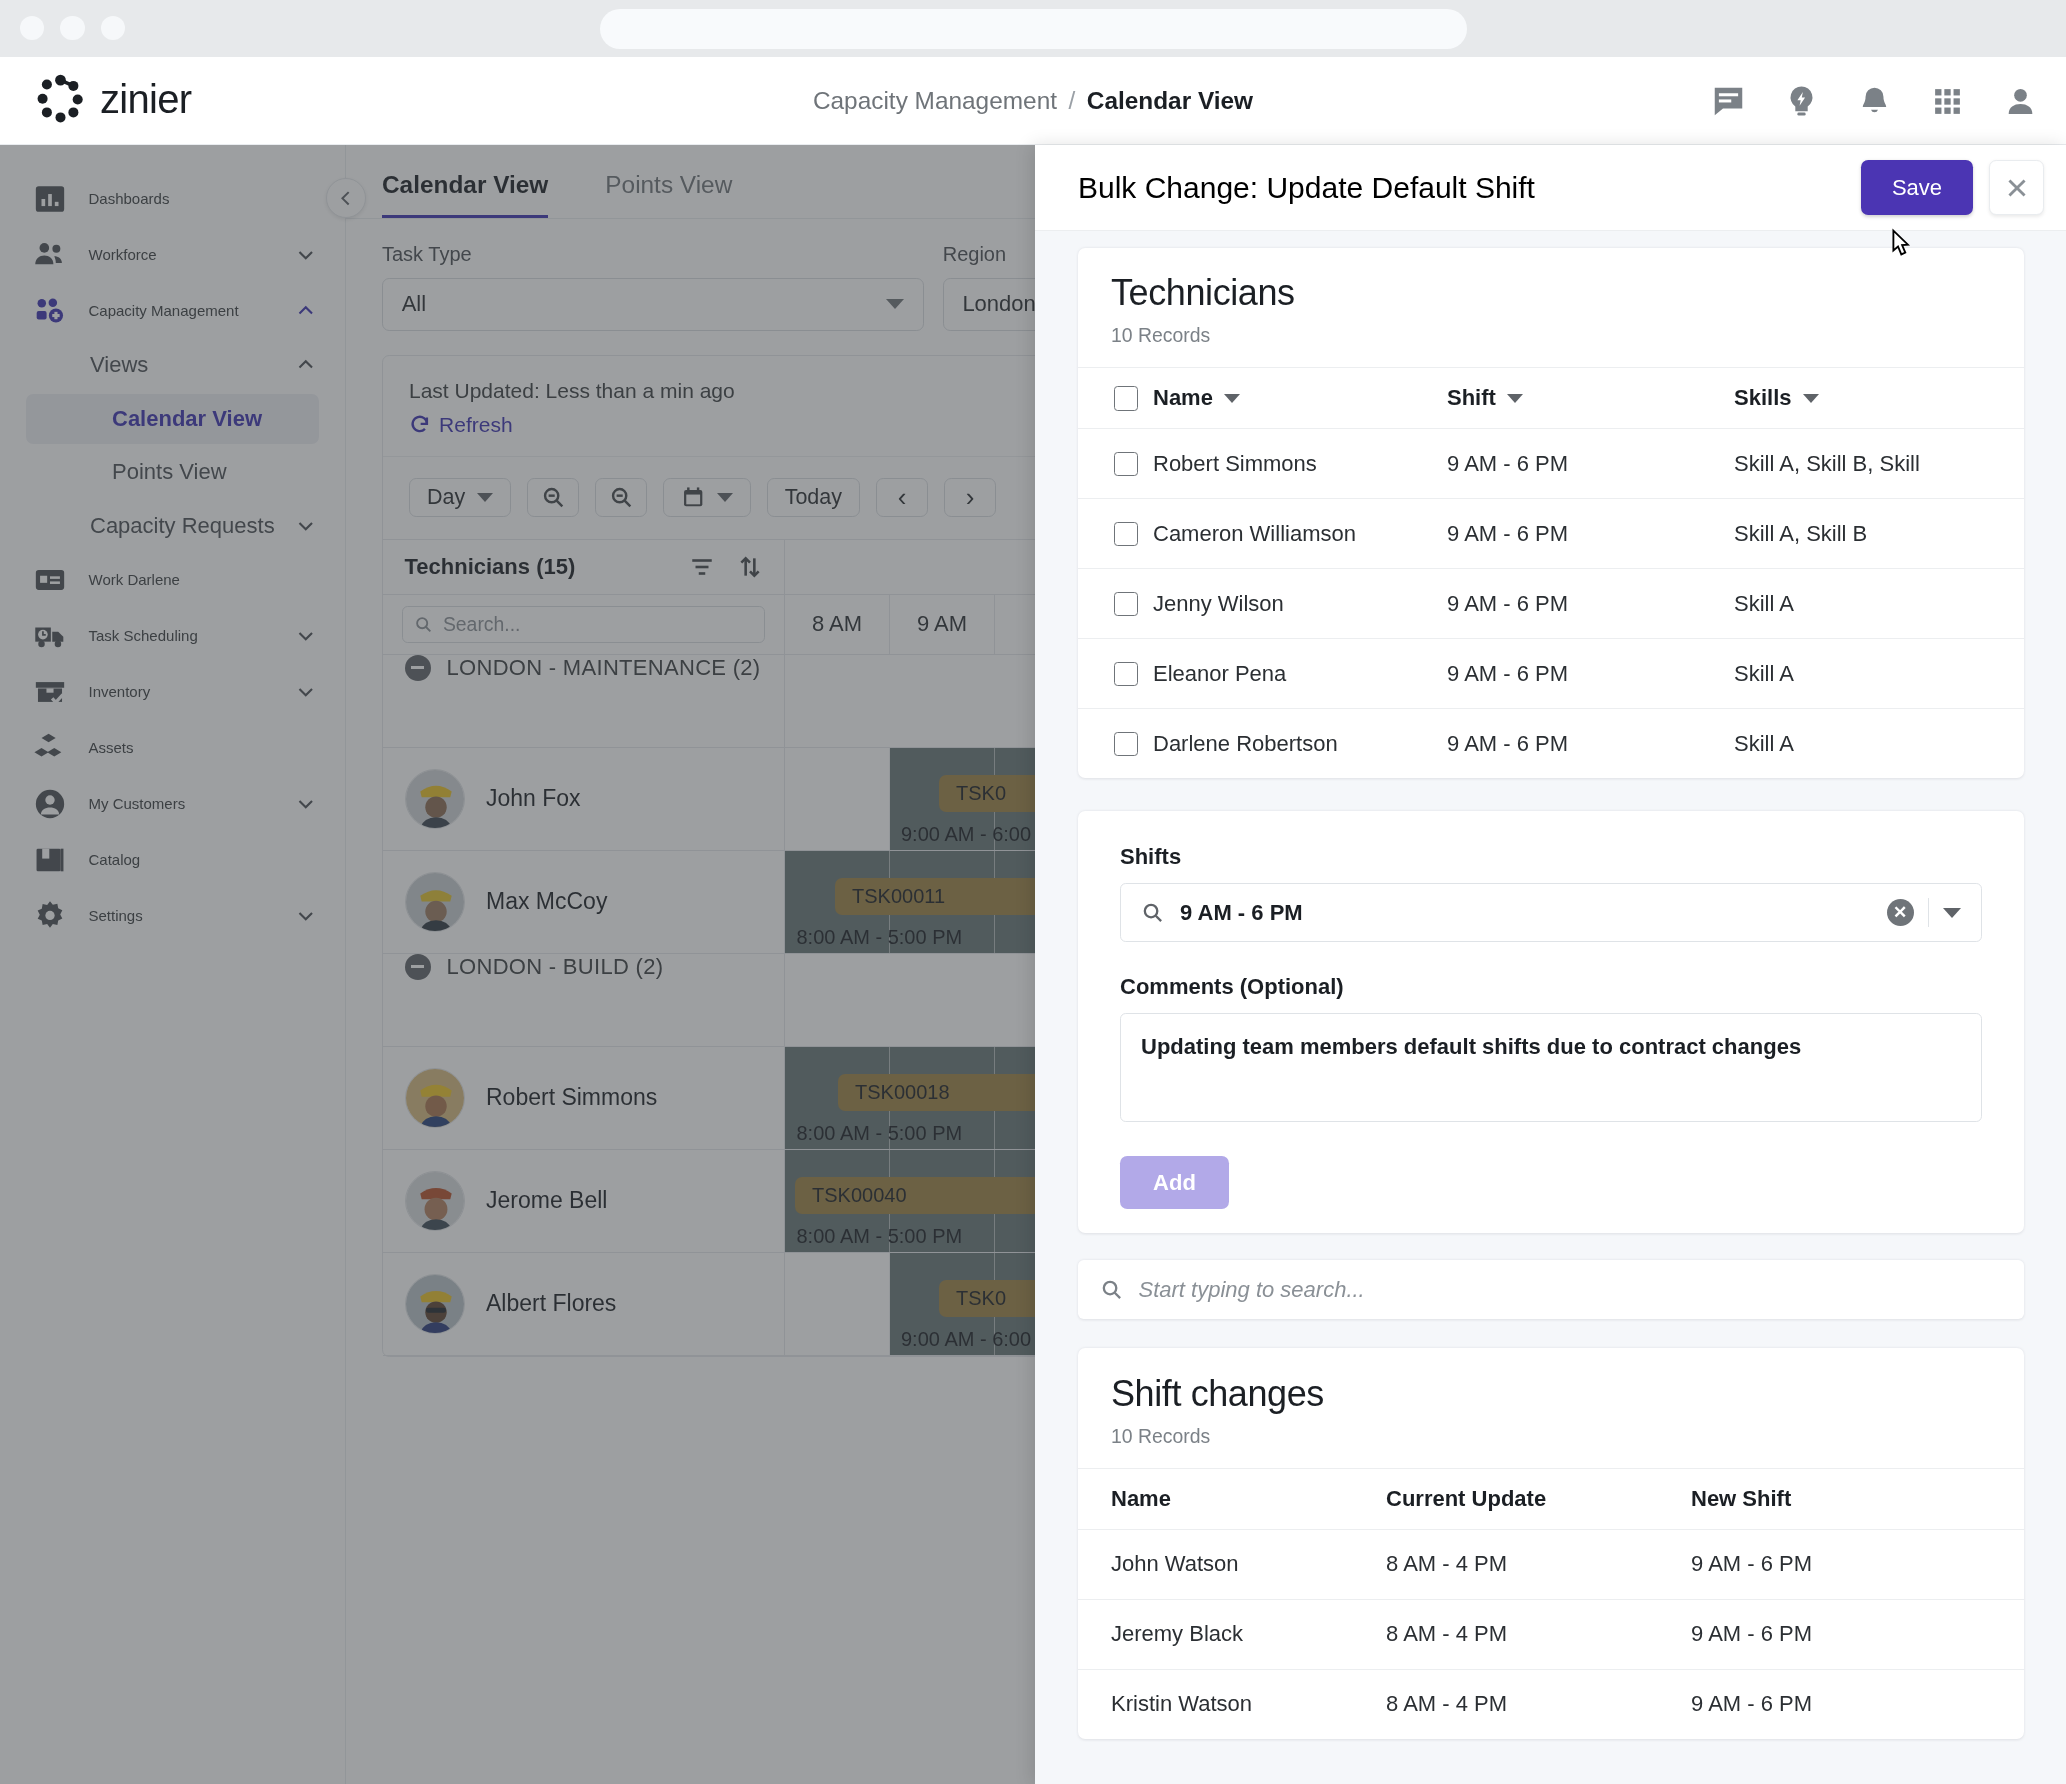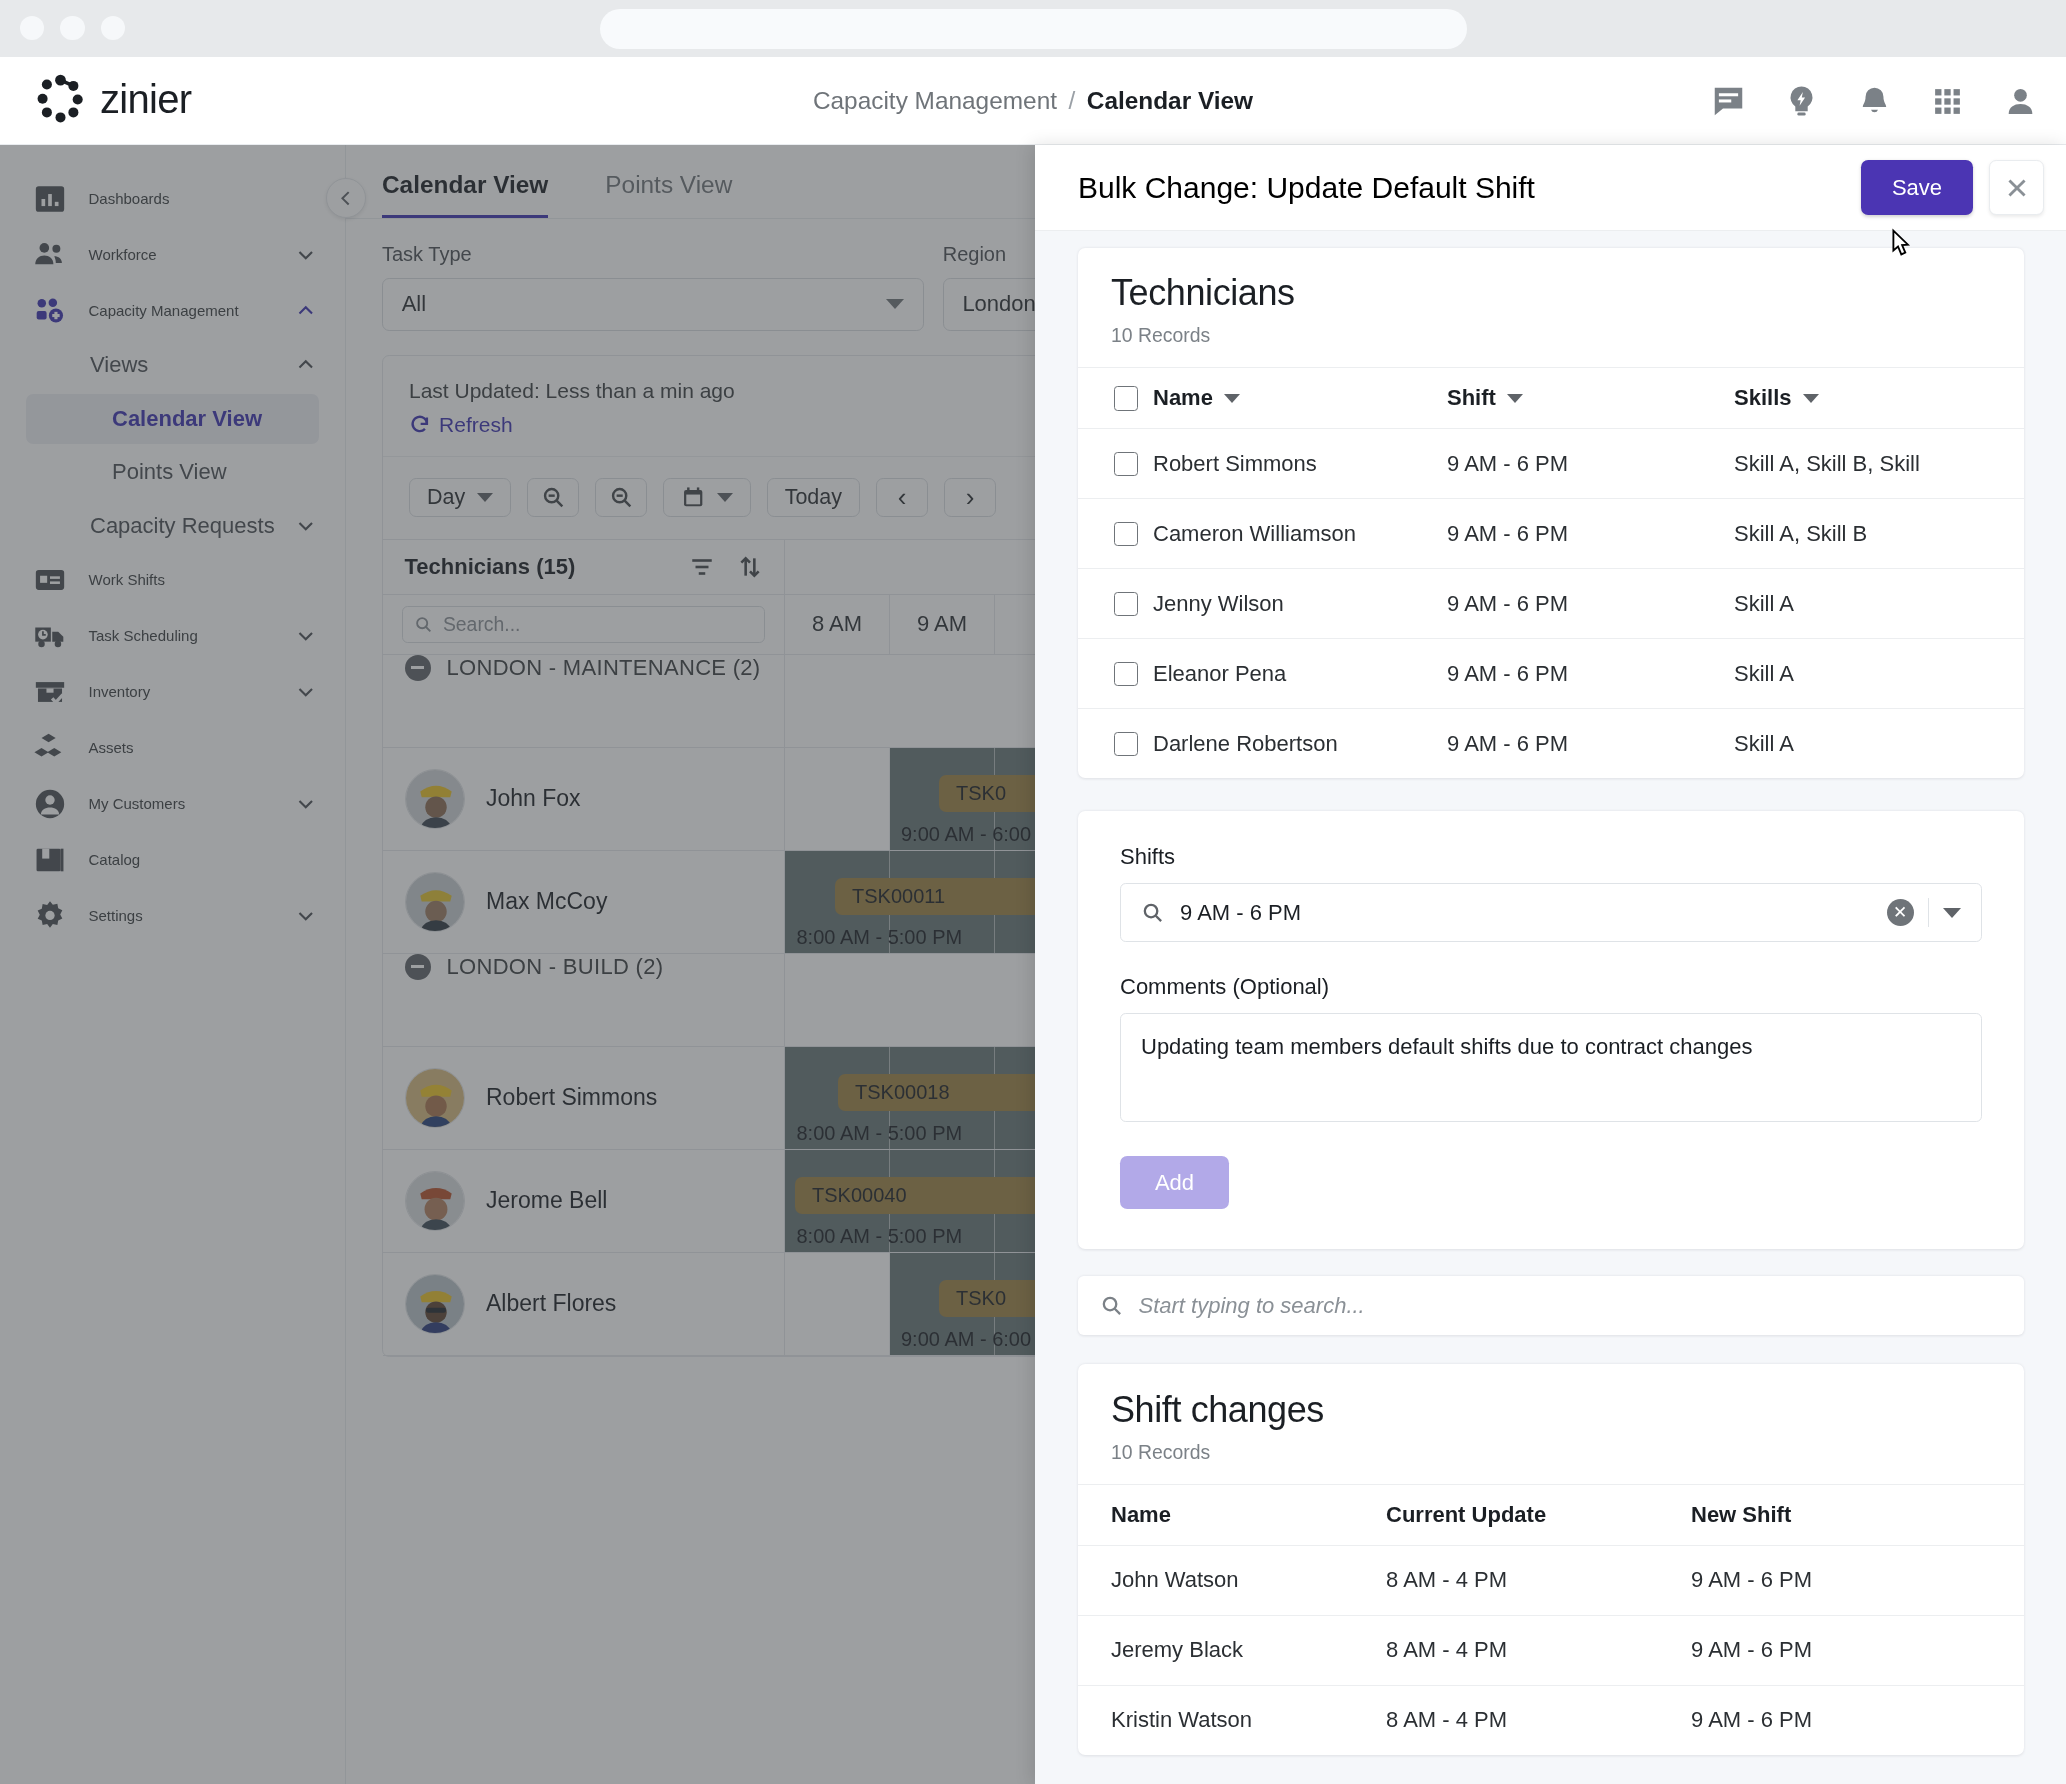--- a/index.html
+++ b/index.html
@@ -205,21 +205,21 @@
   }
   table.tbl tr:last-child td{ border-bottom:none; }
   .col-chk{ width:75px; padding-left:36px !important;}
   .col-nm{ width:294px;}
   .col-sh{ width:287px;}
   .chk{ width:24.4px; height:24.4px; border:1.4px solid #6f7479; border-radius:3.6px; display:block;}
   .sortcaret{ display:inline-block; margin-left:11.5px; width:0;height:0;
     border-left:8px solid transparent;border-right:8px solid transparent;border-top:9.3px solid #5f6368; vertical-align:2.2px;}
 
   
-  .form-card{ padding:33px 42px 40px 42px;}
+  .form-card{ padding:33px 42px 24px 42px;font-weight:bold;}
   .flbl{ font-size:22px; color:#1b1f24; margin-bottom:13px;}
   .sfield{
     height:59px; border:0.7px solid #dfe3e7; border-radius:5.7px; background:#fff;
     display:flex; align-items:center; padding:0 10px 0 20px; margin-bottom:32px;
   }
   .sfield .mag{ width:23px;height:23px; stroke:#5f6368; fill:none; stroke-width:2.4; margin-right:16px;}
   .sfield .sv{ flex:1; font-size:22px; color:#1b1f24;}
   .sfield .clr{ width:27px;height:27px;border-radius:50%;background:#6f7479;color:#fff;font-size:17px;
     display:flex;align-items:center;justify-content:center; cursor:pointer;}
   .sfield .divd{ width:0.7px;height:29px;background:#dfe3e7; margin:0 14.3px;}
@@ -381,21 +381,21 @@
         </svg>
     </div>
 
     <div class="nav-item">
       <svg class="ic" viewBox="0 0 24 24">
           <rect x="2" y="5" width="20" height="14" rx="2"></rect>
           <rect x="5" y="9" width="5" height="5" fill="#fff"></rect>
           <rect x="12" y="9.4" width="7" height="1.8" fill="#fff"></rect>
           <rect x="12" y="13" width="7" height="1.8" fill="#fff"></rect>
         </svg>
-      <span class="lbl">Work Shifts</span>
+      <span class="lbl">Work Darlene</span>
     </div>
 
     <div class="nav-item">
       <svg class="ic" viewBox="0 0 24 24">
           <path d="M1.6 6h11v10h-11z"></path>
           <path d="M13.6 9h4.2l3.6 3.6V16h-7.8z"></path>
           <circle cx="6" cy="17.6" r="2.3"></circle>
           <circle cx="17.6" cy="17.6" r="2.3"></circle>
           <circle cx="7" cy="11" r="3.4" fill="#fff"></circle>
           <path d="M7 8.6v2.6h2" stroke="#4a4f54" stroke-width="1.2" fill="none"></path>

